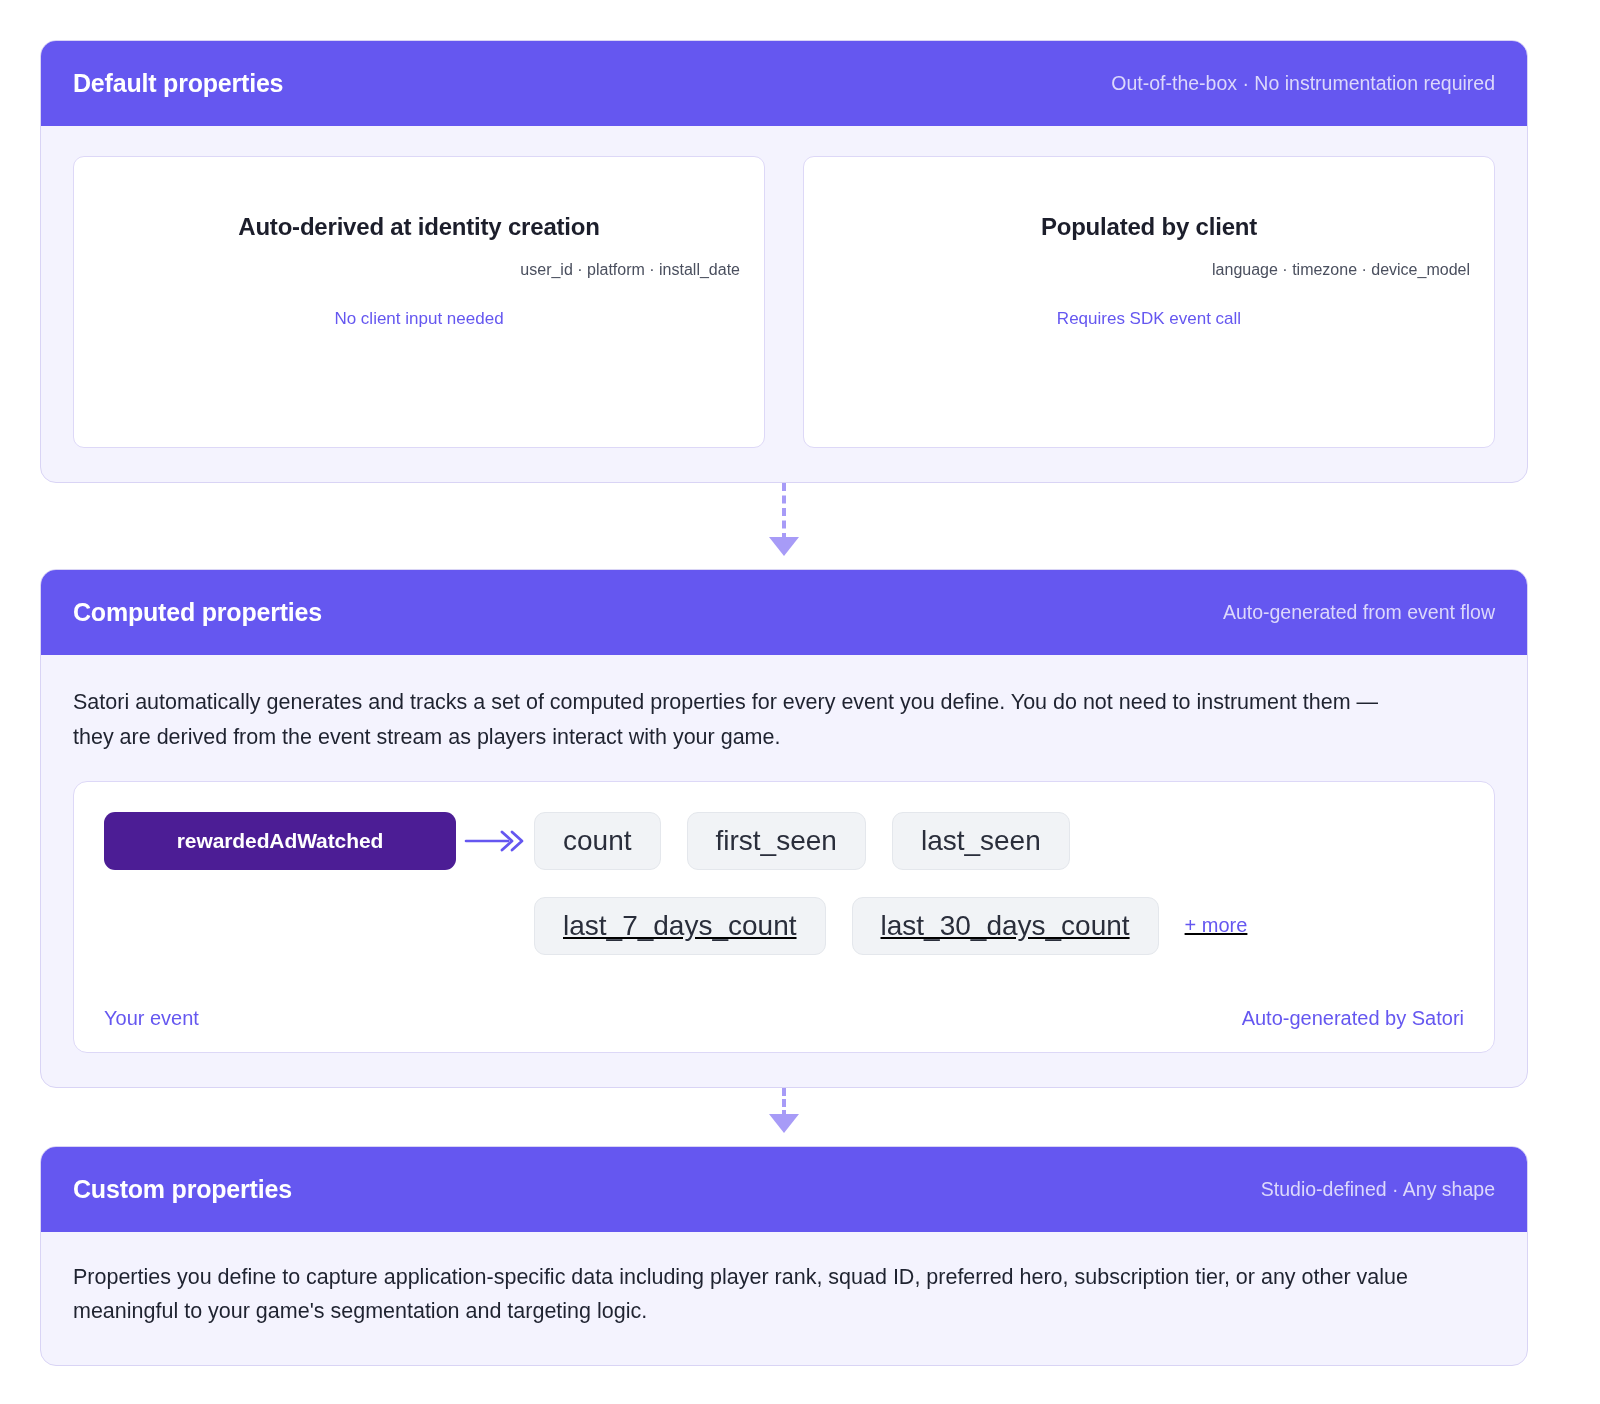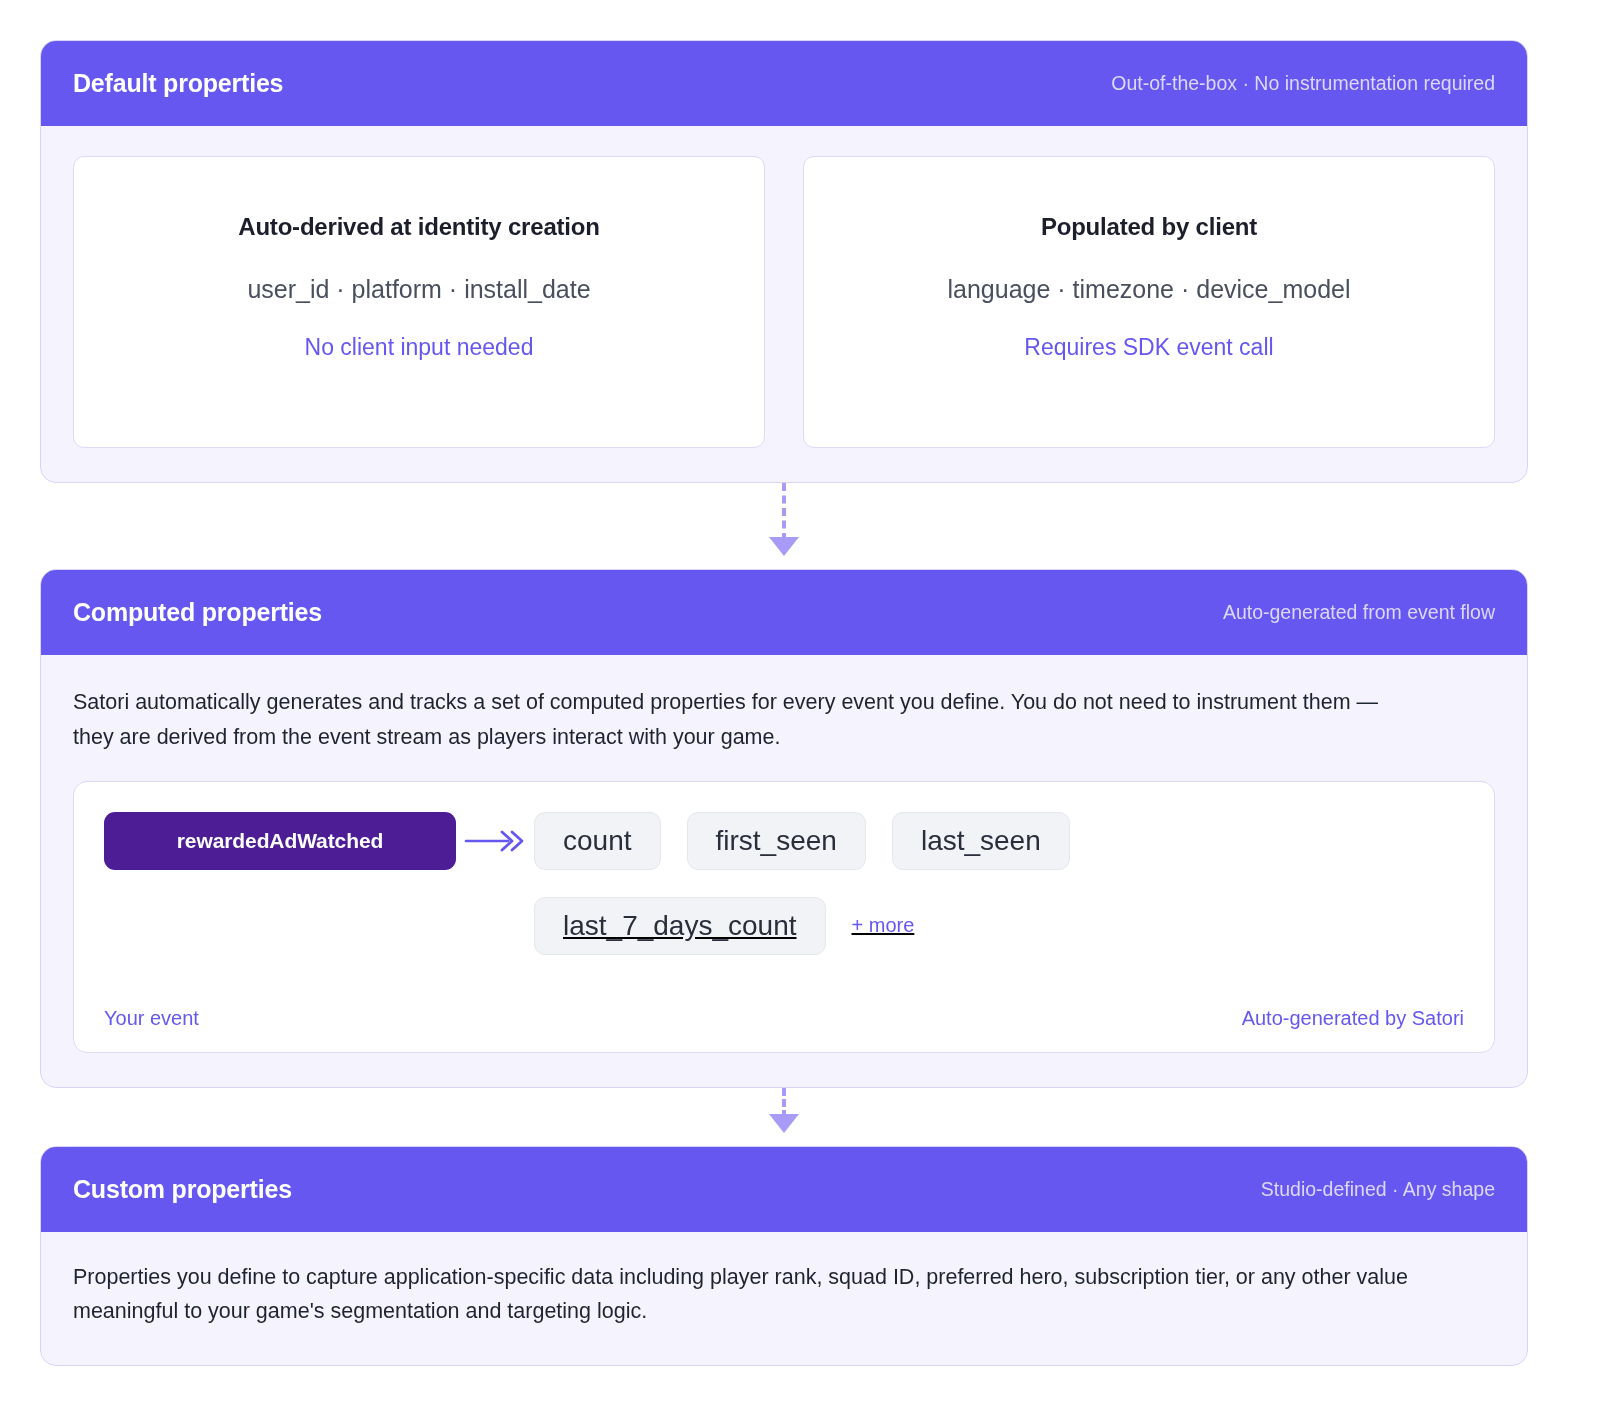--- a/index.html
+++ b/index.html
@@ -65,27 +65,28 @@
     padding: 56px 24px 0 24px;
     text-align: center;
   }
   .info-card-title {
     font-size: 24px;
     font-weight: bold;
     color: #1C1E2B;
     letter-spacing: -0.2px;
   }
   .info-card-props {
-    margin-top: 34px;
-    font-size: 25px;
+    margin-top: 20px;
+    font-size: 16px;
     color: #4A4F5E;
+    text-align: right;
   }
   .info-card-note {
     margin-top: 30px;
-    font-size: 23px;
+    font-size: 17px;
     color: #6557F0;
   }
 
   
   .connector {
     width: 1488px;
     height: 86px;
     position: relative;
   }
   .connector .line {
@@ -246,20 +247,21 @@
           </div>
 
           <div class="chips-wrap">
             <div class="chip-row">
               <div class="chip">count</div>
               <div class="chip">first_seen</div>
               <div class="chip">last_seen</div>
             </div>
             <div class="chip-row">
               <div class="chip">last_7_days_count</div>
+              <div class="chip">last_30_days_count</div>
               <div class="more-link">+ more</div>
             </div>
           </div>
 
         </div>
 
         <div class="flow-footer">
           <span>Your event</span>
           <span>Auto-generated by Satori</span>
         </div>

